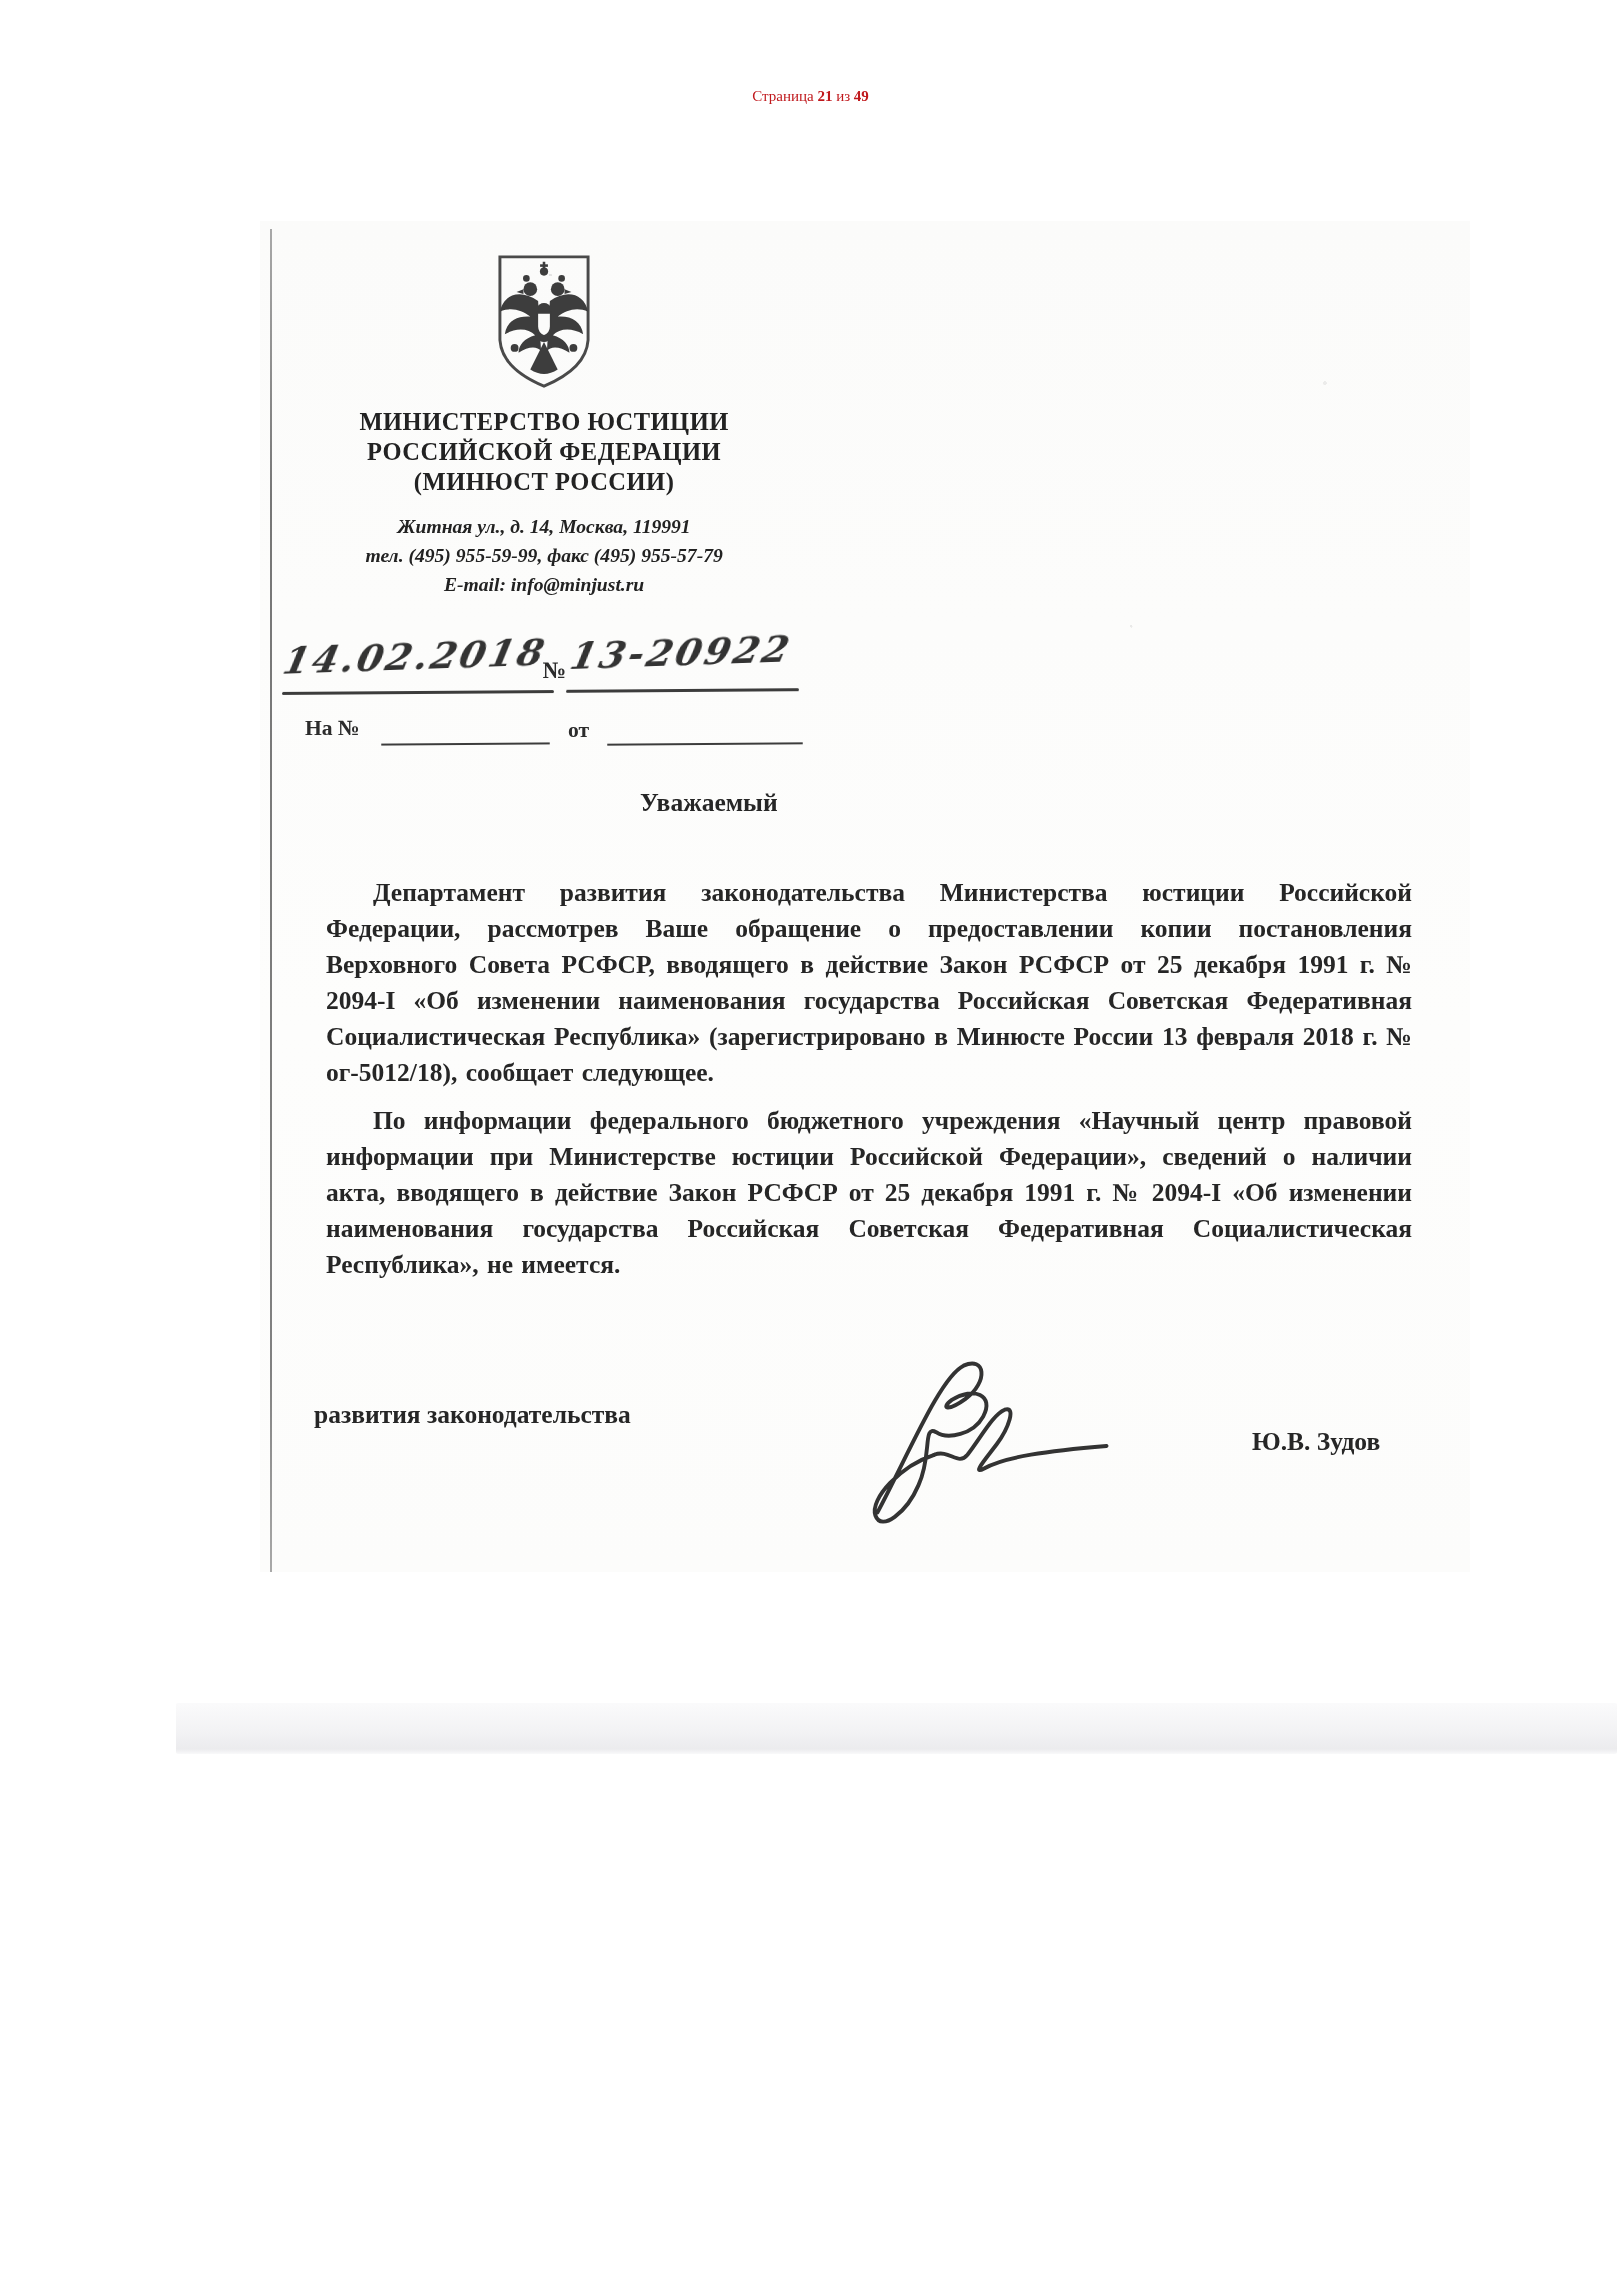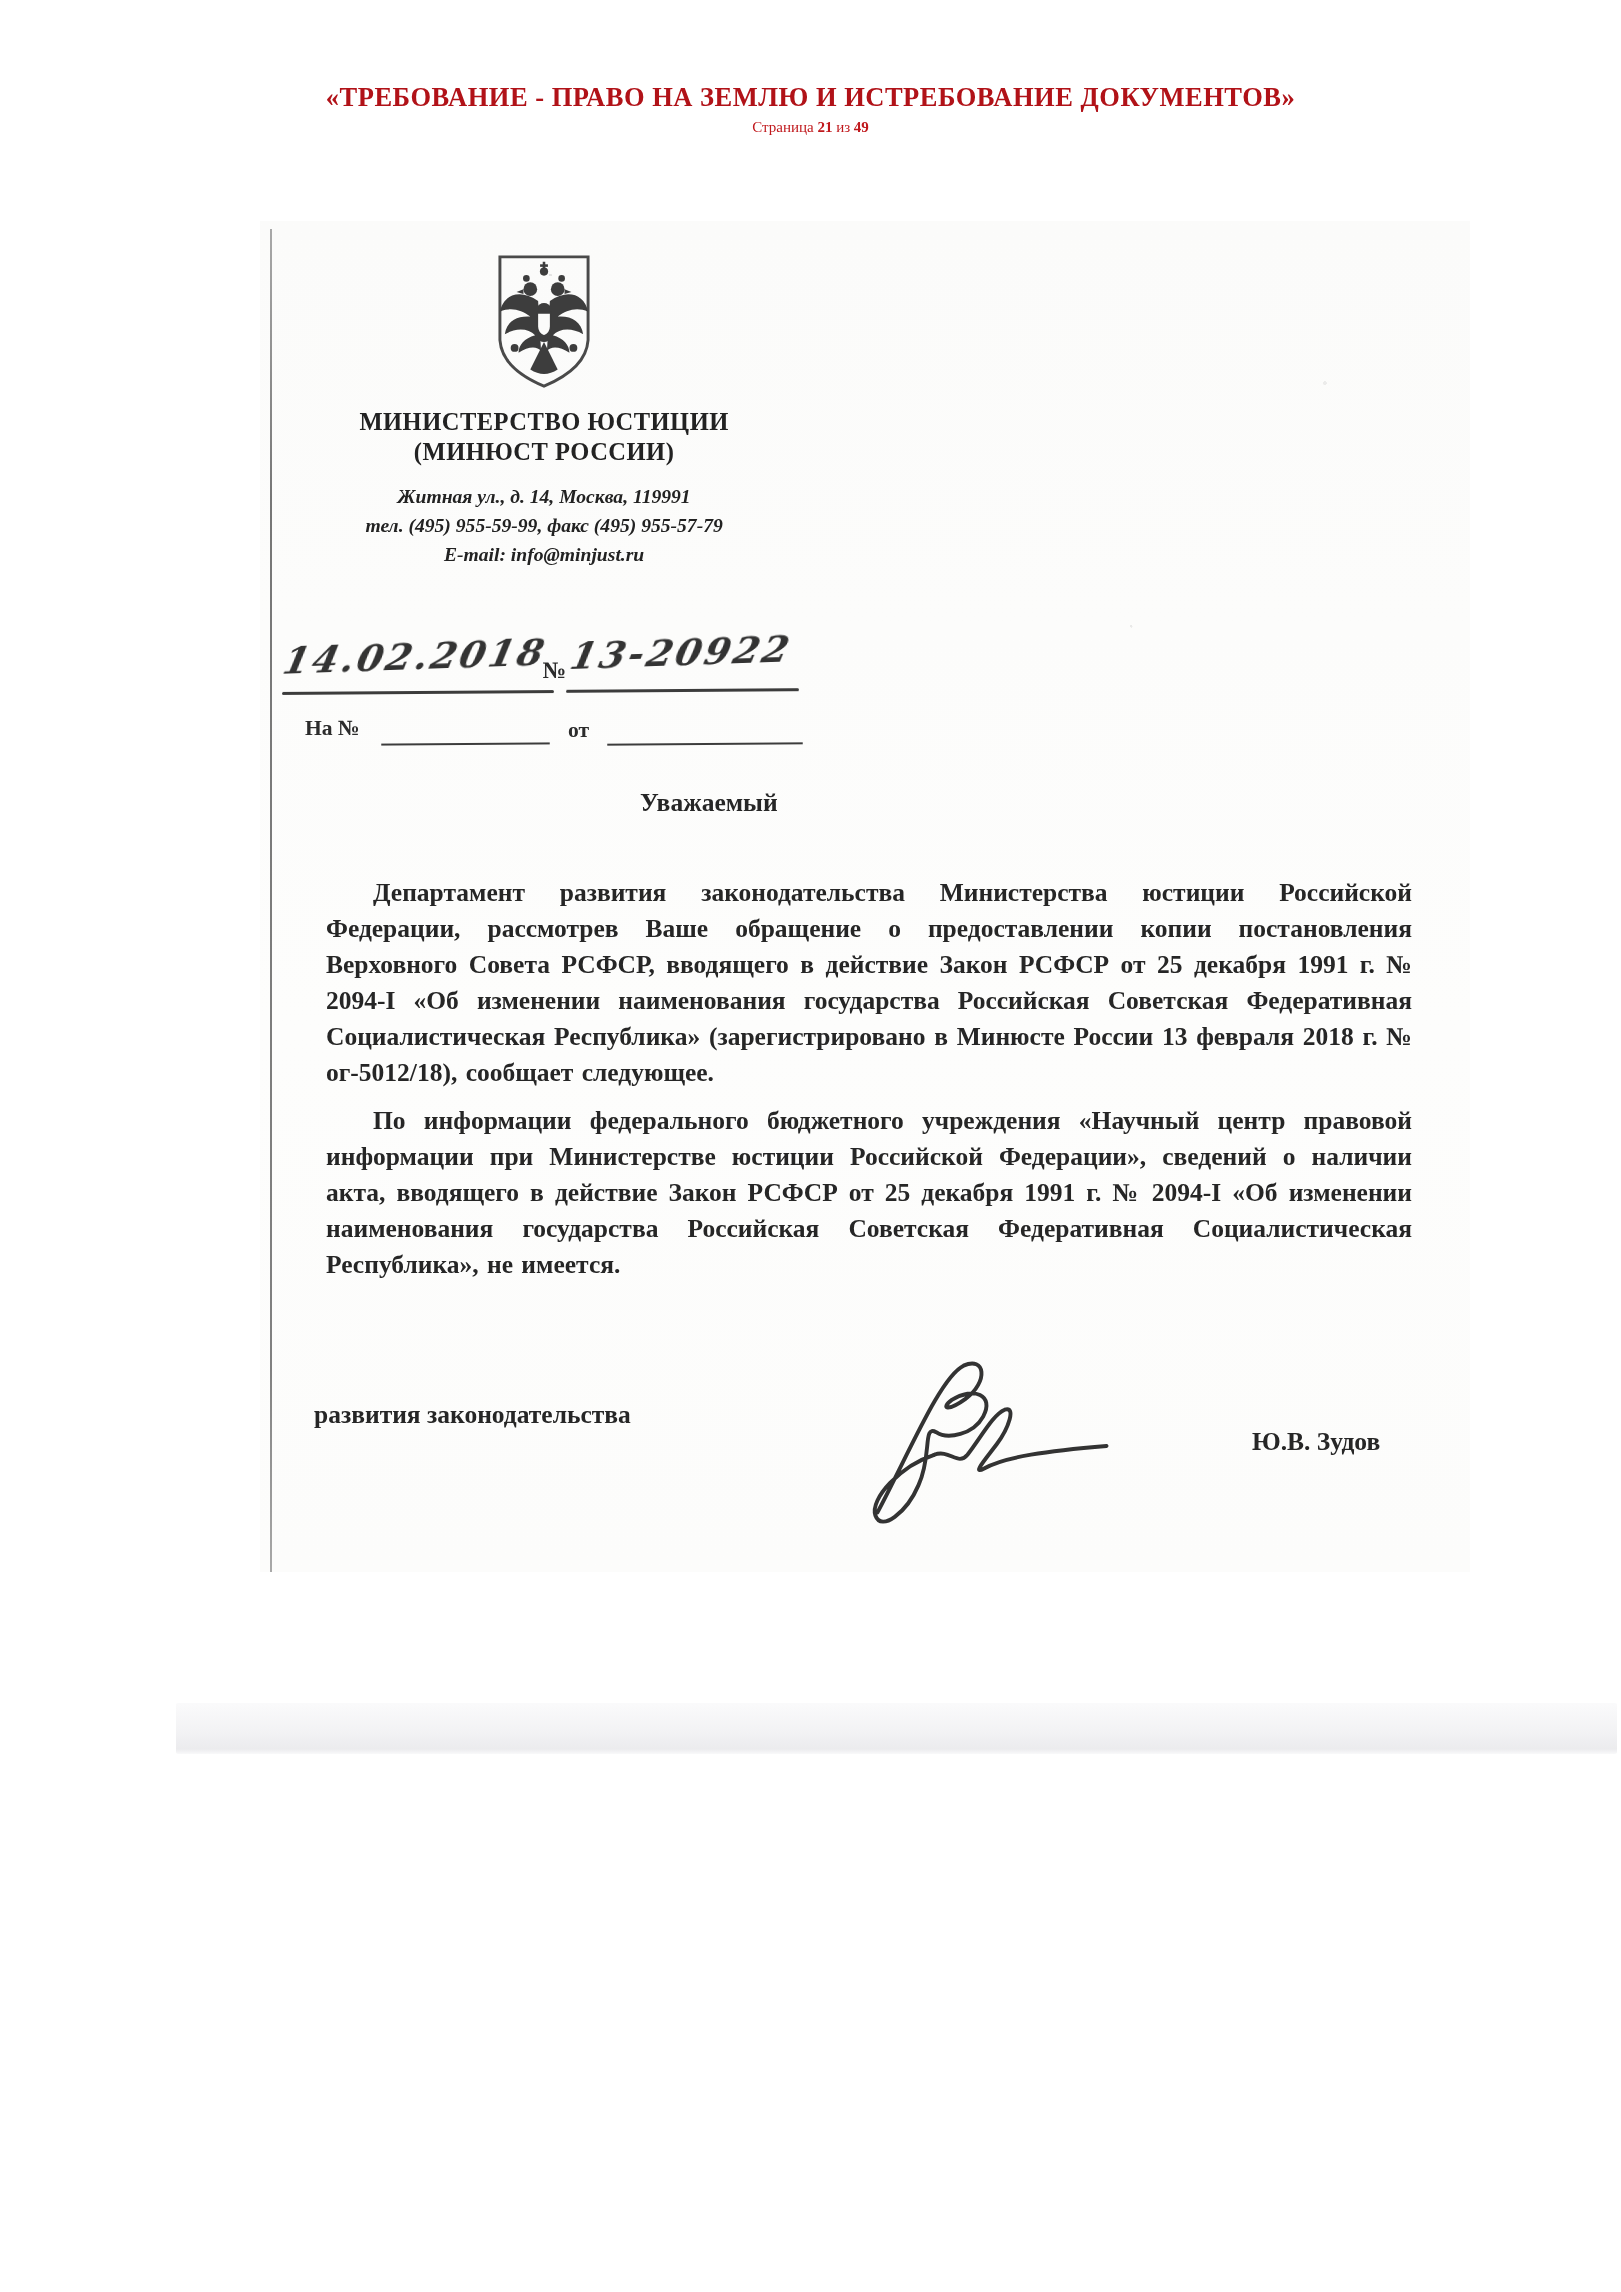--- a/index.html
+++ b/index.html
@@ -91,21 +91,20 @@
     background: linear-gradient(180deg, rgba(222,222,228,0.14) 0%, rgba(214,214,220,0.30) 55%, rgba(208,208,214,0.42) 90%, rgba(222,222,228,0.18) 100%);
     border-radius: 2px;
   }
 </style>
 </head>
 <body>
 
 <div class="page">
 
   <div class="doc-header">
-    <div class="doc-title">«ТРЕБОВАНИЕ - ПРАВО НА ЗЕМЛЮ И ИСТРЕБОВАНИЕ ДОКУМЕНТОВ»</div>
     <div class="doc-pageline">
       <span>Страница</span>
       <b>21</b>
       <span>из</span>
       <b>49</b>
     </div>
   </div>
 
   <div class="scan">
     <div class="scan-edge"></div>
@@ -127,20 +126,21 @@
           <path d="M55,52 C38,40 20,44 16,63 C27,58 38,61 47,68 C33,67 23,73 21,86 C33,79 45,80 52,87 C41,90 35,97 35,105 C45,98 54,98 58,103 Z"></path>
           <path d="M67,52 C84,40 102,44 106,63 C95,58 84,61 75,68 C89,67 99,73 101,86 C89,79 77,80 70,87 C81,90 87,97 87,105 C77,98 68,98 64,103 Z"></path>
           <path d="M61,94 L47,122 Q61,131 75,122 Z"></path>
           <circle cx="31" cy="100" r="4"></circle>
           <circle cx="91" cy="100" r="4"></circle>
         </g>
         <path d="M54,64 h14 v14 q0,7 -7,10 q-7,-3 -7,-10 Z" fill="#fbfbfa" stroke="#3d3d3d" stroke-width="2"></path>
       </svg>
 
       <div class="ministry-line">МИНИСТЕРСТВО ЮСТИЦИИ</div>
+      <div class="ministry-line">РОССИЙСКОЙ ФЕДЕРАЦИИ</div>
       <div class="ministry-line">(МИНЮСТ РОССИИ)</div>
 
       <div class="contacts">
         <div class="contact-line">Житная ул., д. 14, Москва, 119991</div>
         <div class="contact-line">тел. (495) 955-59-99, факс (495) 955-57-79</div>
         <div class="contact-line">E-mail: info@minjust.ru</div>
       </div>
     </div>
 
     <div class="ref-row">

